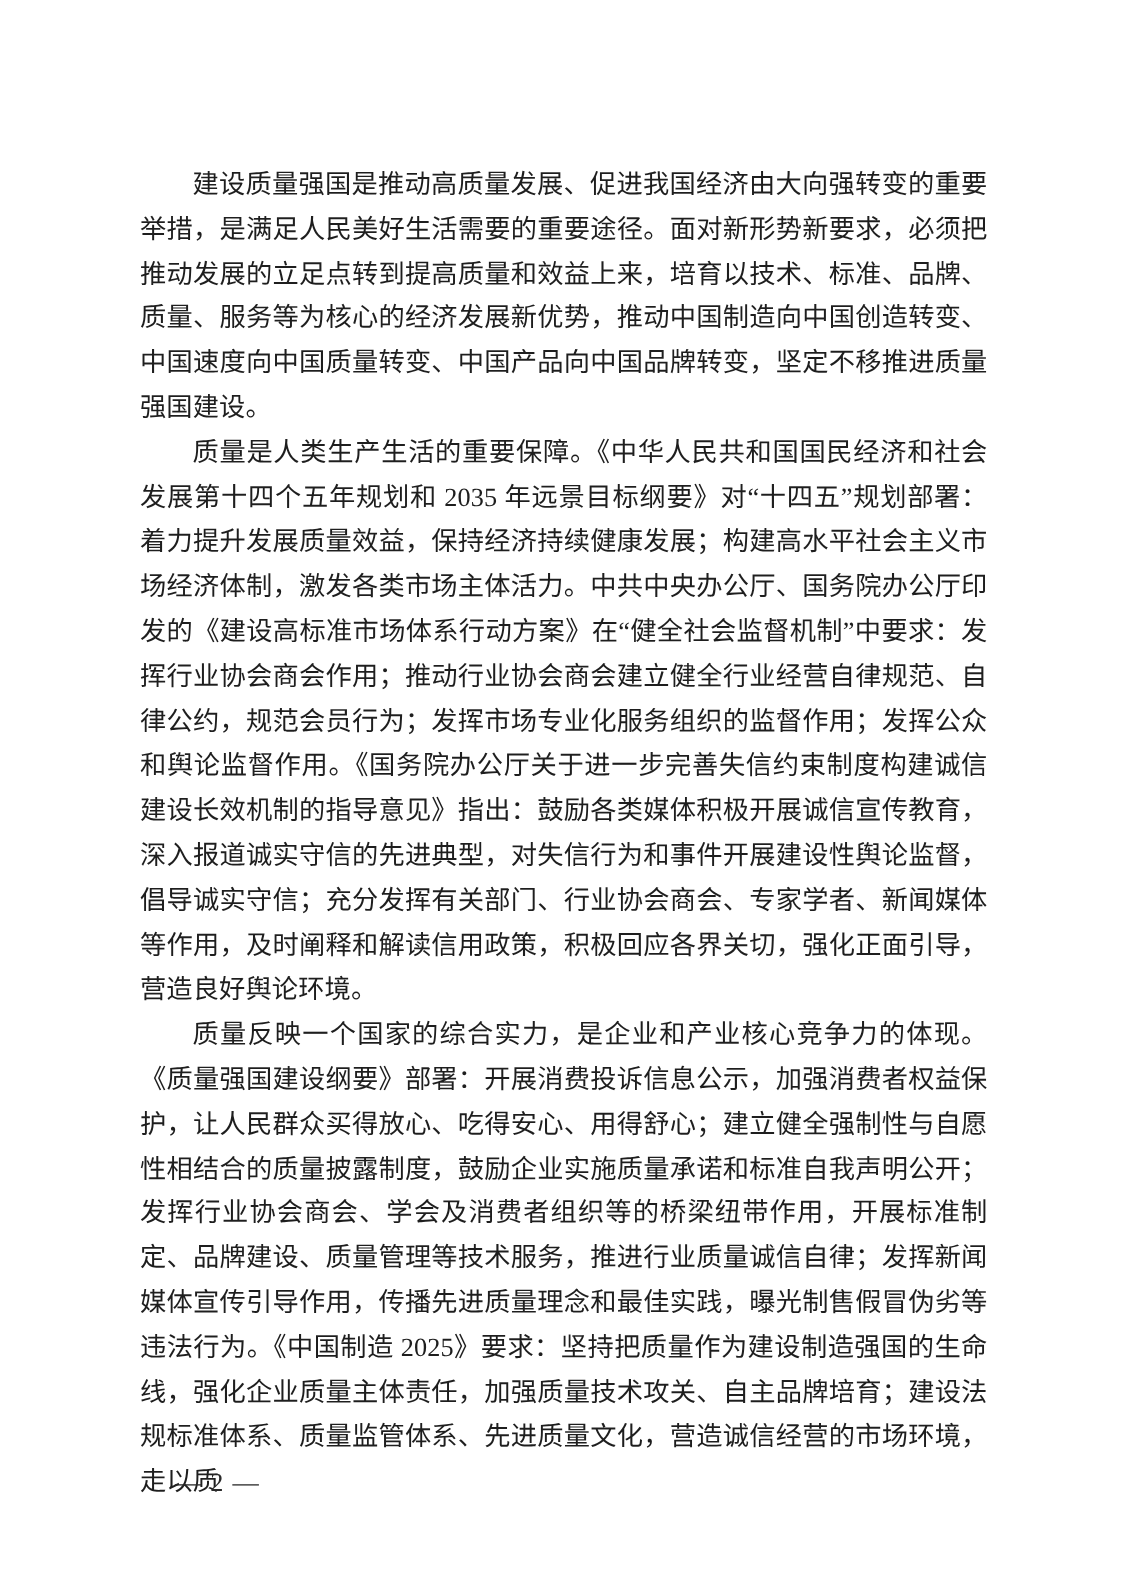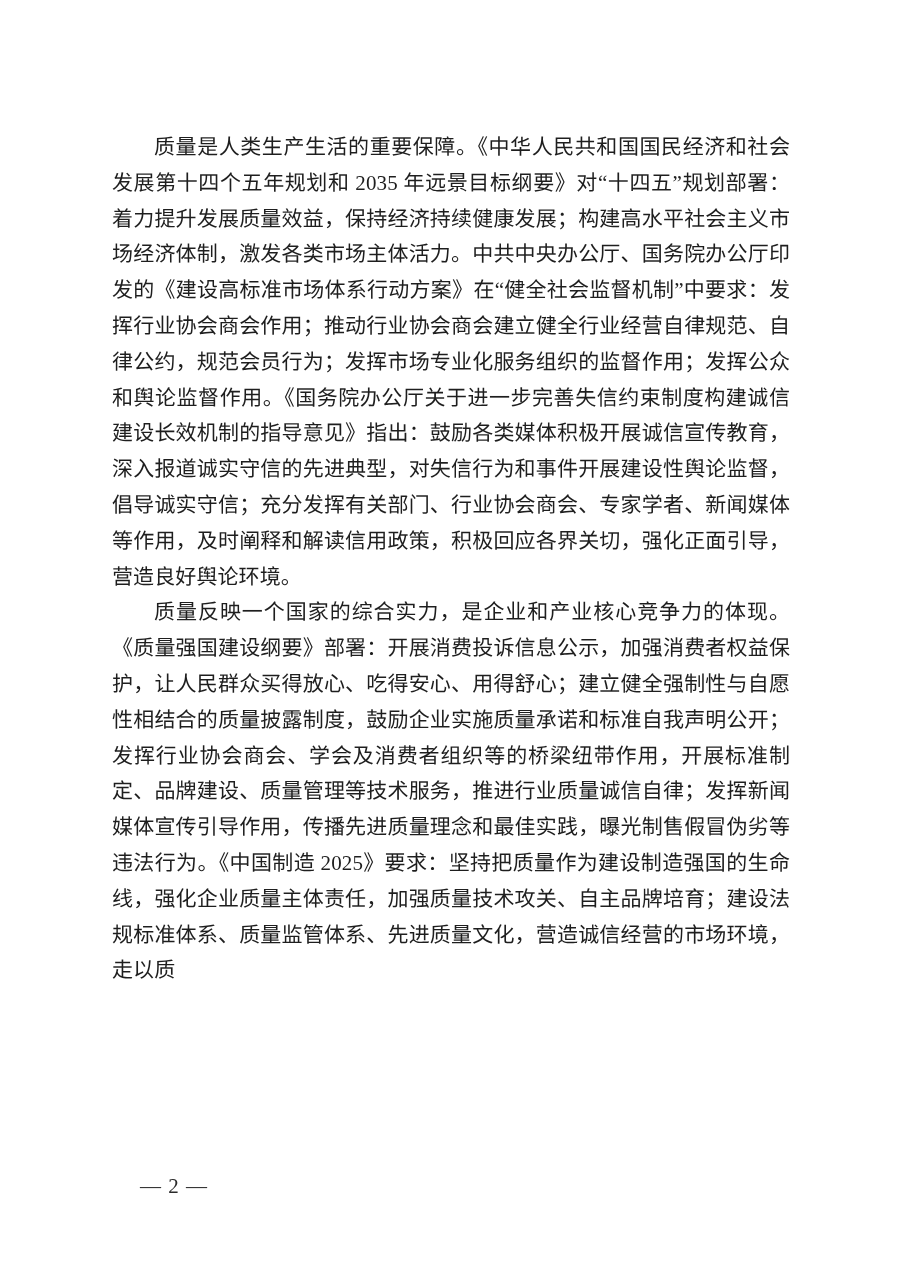--- a/index.html
+++ b/index.html
@@ -43,18 +43,19 @@
     line-height: 24px;
     letter-spacing: 1px;
     color: #2a2a2a;
   }
 </style>
 </head>
 <body>
 
 <div class="page">
   <div class="body-text">
+    <p class="para">建设质量强国是推动高质量发展、促进我国经济由大向强转变的重要举措，是满足人民美好生活需要的重要途径。面对新形势新要求，必须把推动发展的立足点转到提高质量和效益上来，培育以技术、标准、品牌、质量、服务等为核心的经济发展新优势，推动中国制造向中国创造转变、中国速度向中国质量转变、中国产品向中国品牌转变，坚定不移推进质量强国建设。</p>
     <p class="para">质量是人类生产生活的重要保障。《中华人民共和国国民经济和社会发展第十四个五年规划和 2035 年远景目标纲要》对“十四五”规划部署：着力提升发展质量效益，保持经济持续健康发展；构建高水平社会主义市场经济体制，激发各类市场主体活力。中共中央办公厅、国务院办公厅印发的《建设高标准市场体系行动方案》在“健全社会监督机制”中要求：发挥行业协会商会作用；推动行业协会商会建立健全行业经营自律规范、自律公约，规范会员行为；发挥市场专业化服务组织的监督作用；发挥公众和舆论监督作用。《国务院办公厅关于进一步完善失信约束制度构建诚信建设长效机制的指导意见》指出：鼓励各类媒体积极开展诚信宣传教育，深入报道诚实守信的先进典型，对失信行为和事件开展建设性舆论监督，倡导诚实守信；充分发挥有关部门、行业协会商会、专家学者、新闻媒体等作用，及时阐释和解读信用政策，积极回应各界关切，强化正面引导，营造良好舆论环境。</p>
     <p class="para">质量反映一个国家的综合实力，是企业和产业核心竞争力的体现。《质量强国建设纲要》部署：开展消费投诉信息公示，加强消费者权益保护，让人民群众买得放心、吃得安心、用得舒心；建立健全强制性与自愿性相结合的质量披露制度，鼓励企业实施质量承诺和标准自我声明公开；发挥行业协会商会、学会及消费者组织等的桥梁纽带作用，开展标准制定、品牌建设、质量管理等技术服务，推进行业质量诚信自律；发挥新闻媒体宣传引导作用，传播先进质量理念和最佳实践，曝光制售假冒伪劣等违法行为。《中国制造 2025》要求：坚持把质量作为建设制造强国的生命线，强化企业质量主体责任，加强质量技术攻关、自主品牌培育；建设法规标准体系、质量监管体系、先进质量文化，营造诚信经营的市场环境，走以质</p>
   </div>
 
   <div class="page-footer">— 2 —</div>
 </div>
 
 </body></html>

